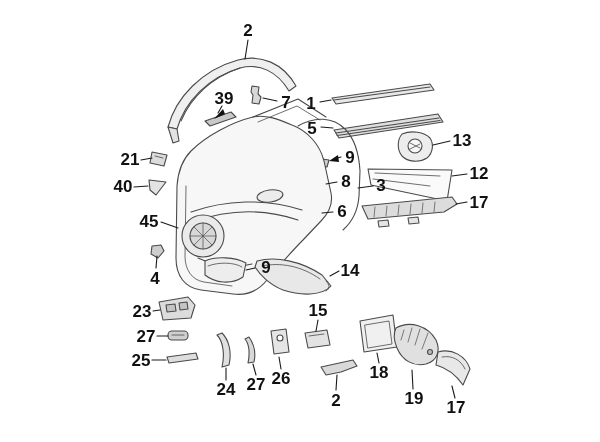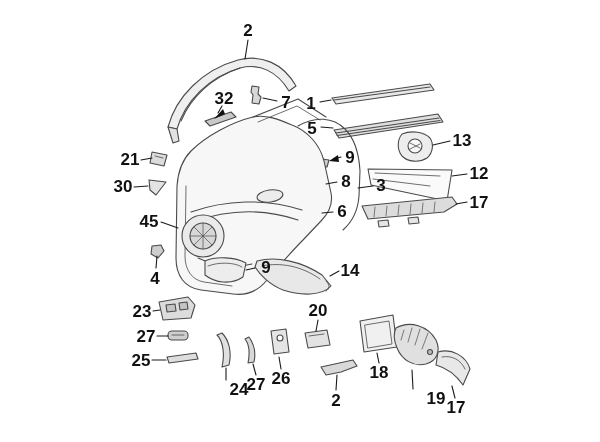--- a/index.html
+++ b/index.html
@@ -196,42 +196,42 @@
       <path d="M256,375 L253,364"></path>
       <path d="M281,369 L279,357"></path>
       <path d="M336,390 L337,375"></path>
       <path d="M379,363 L377,353"></path>
       <path d="M413,389 L412,370"></path>
       <path d="M455,398 L452,386"></path>
     </g>
   </svg>
 
   <span class="co" style="left:248px;top:30px">2</span>
-  <span class="co" style="left:224px;top:98px">32</span>
+  <span class="co" style="left:224px;top:98px">39</span>
   <span class="co" style="left:286px;top:102px">7</span>
   <span class="co" style="left:311px;top:103px">1</span>
   <span class="co" style="left:312px;top:128px">5</span>
   <span class="co" style="left:462px;top:140px">13</span>
   <span class="co" style="left:350px;top:157px">9</span>
   <span class="co" style="left:346px;top:181px">8</span>
   <span class="co" style="left:381px;top:185px">3</span>
   <span class="co" style="left:479px;top:173px">12</span>
   <span class="co" style="left:479px;top:202px">17</span>
   <span class="co" style="left:342px;top:211px">6</span>
   <span class="co" style="left:130px;top:159px">21</span>
-  <span class="co" style="left:123px;top:186px">30</span>
+  <span class="co" style="left:123px;top:186px">40</span>
   <span class="co" style="left:149px;top:221px">45</span>
   <span class="co" style="left:155px;top:278px">4</span>
   <span class="co" style="left:266px;top:267px">9</span>
   <span class="co" style="left:350px;top:270px">14</span>
   <span class="co" style="left:142px;top:311px">23</span>
-  <span class="co" style="left:318px;top:310px">20</span>
+  <span class="co" style="left:318px;top:310px">15</span>
   <span class="co" style="left:146px;top:336px">27</span>
   <span class="co" style="left:141px;top:360px">25</span>
-  <span class="co" style="left:239px;top:389px">24</span>
+  <span class="co" style="left:226px;top:389px">24</span>
   <span class="co" style="left:256px;top:384px">27</span>
   <span class="co" style="left:281px;top:378px">26</span>
   <span class="co" style="left:336px;top:400px">2</span>
   <span class="co" style="left:379px;top:372px">18</span>
-  <span class="co" style="left:436px;top:398px">19</span>
+  <span class="co" style="left:414px;top:398px">19</span>
   <span class="co" style="left:456px;top:407px">17</span>
 
 </div>
 
 </body></html>

